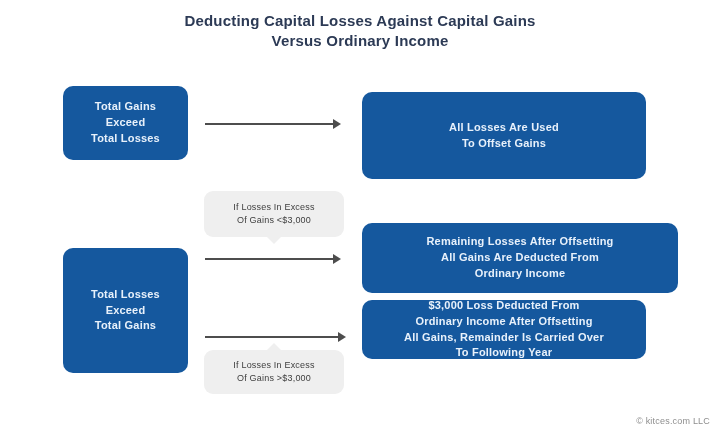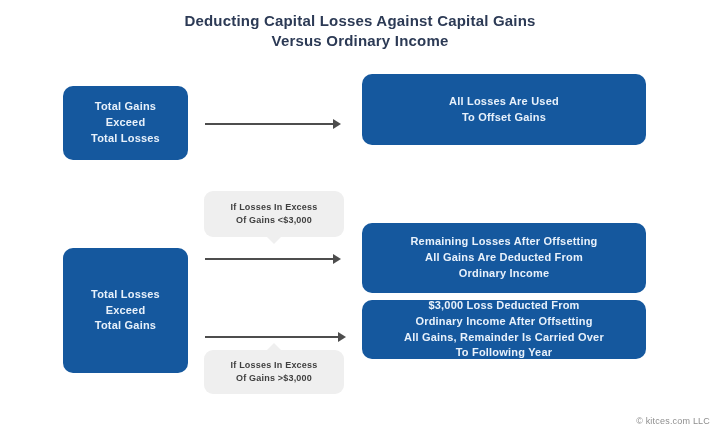--- a/index.html
+++ b/index.html
@@ -34,22 +34,22 @@
     text-align: center;
     color: var(--box-text, #E8F1FB);
     font-weight: 700;
     font-size: 11px;
     line-height: 1.45;
     letter-spacing: 0.2px;
   }
   .bluebox span { white-space: pre-line; }
   .left-box-1 { left: 63px; top: 86px;  width: 125px; height: 74px;  }
   .left-box-2 { left: 63px; top: 248px; width: 125px; height: 125px; }
-  .right-box-1 { left: 362px; top: 74px;  width: 284px; height: 71px; }
-  .right-box-2 { left: 362px; top: 223px; width: 284px; height: 70px; }
+  .right-box-1 { left: 362px; top: 92px;  width: 284px; height: 87px; }
+  .right-box-2 { left: 362px; top: 223px; width: 316px; height: 70px; }
   .right-box-3 { left: 362px; top: 300px; width: 284px; height: 59px; }
   .arrow {
     position: absolute;
     height: 2px;
     background: var(--arrow-gray, #4D4D4D);
   }
   .arrow::after {
     content: '';
     position: absolute;
     right: -2px; top: -4px;
@@ -63,21 +63,21 @@
   .arrow-3 { left: 205px; top: 336px; width: 139px; }
   .callout {
     position: absolute;
     background: var(--callout-bg, #EFEFEF);
     border-radius: 9px;
     display: flex;
     align-items: center;
     justify-content: center;
     text-align: center;
     color: var(--callout-text, #404040);
-    font-weight: 700;
+    font-weight: 400;
     font-size: 9px;
     line-height: 1.5;
     letter-spacing: 0.2px;
   }
   .callout span { white-space: pre-line; }
   .callout-1 { left: 204px; top: 191px; width: 140px; height: 46px; }
   .callout-2 { left: 204px; top: 350px; width: 140px; height: 44px; }
   .tail {
     position: absolute;
     left: 50%;

